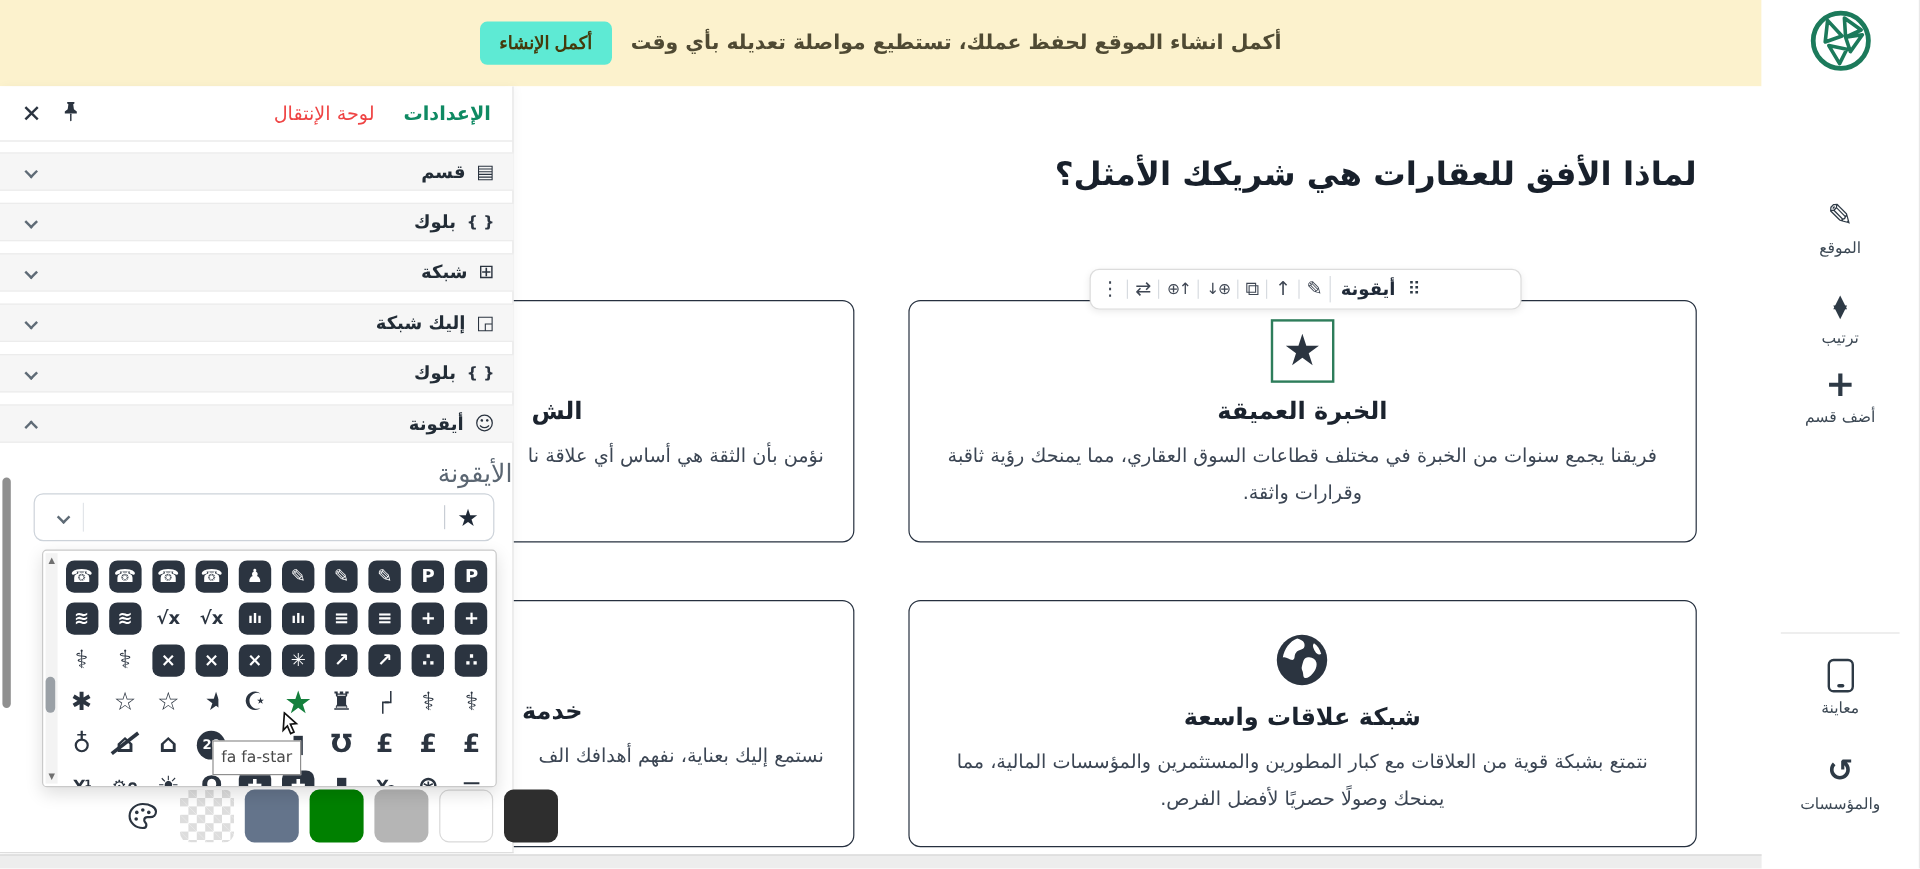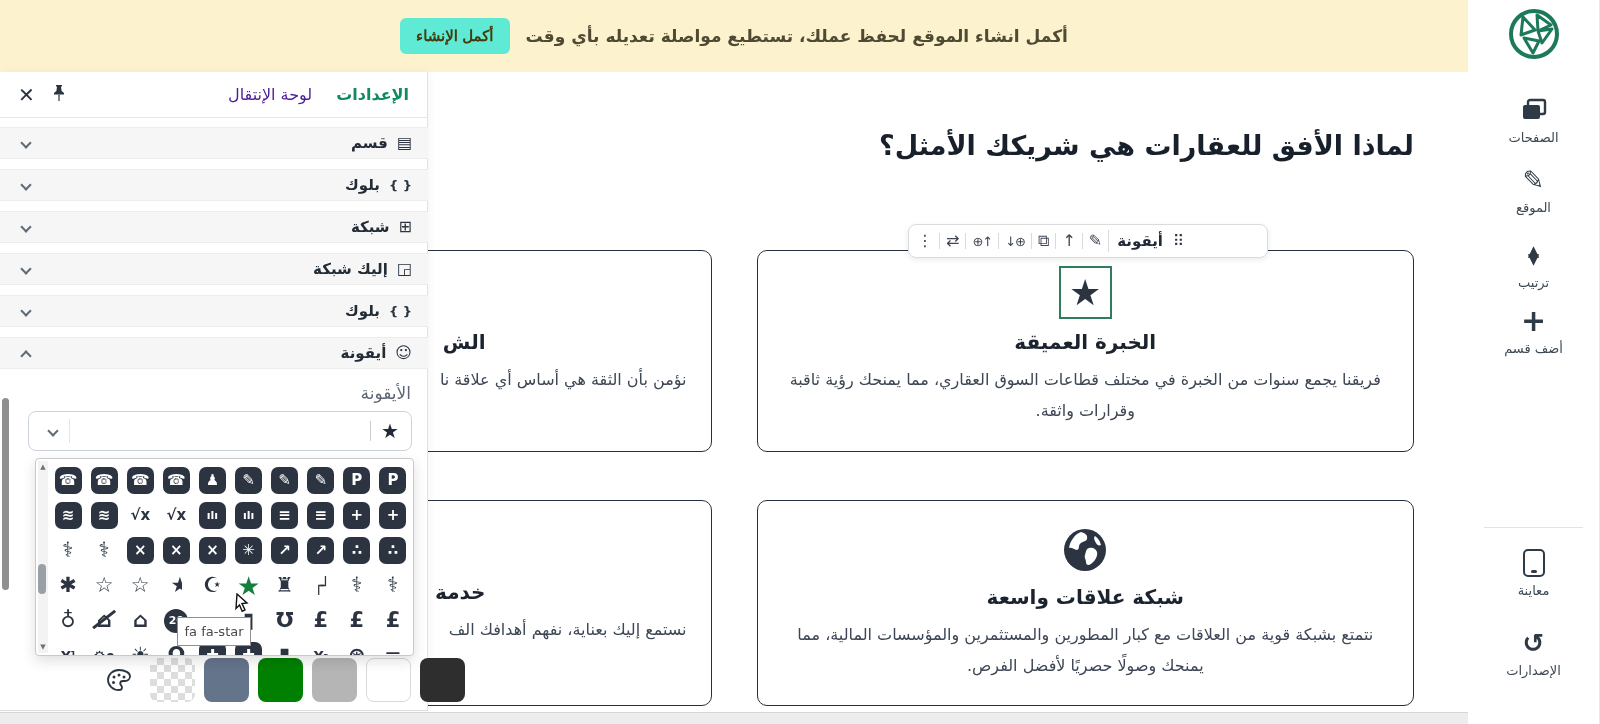--- a/index.html
+++ b/index.html
@@ -62,36 +62,36 @@
                   border-top:1px solid #d6d6d6; z-index:30; }
 
   
   .panel { position:absolute; left:0; top:72px; width:428px; height:639px; background:#fff; z-index:20;
            border-right:1px solid #e2e2e2; border-bottom:1px solid #dedede; box-shadow:2px 0 8px rgba(0,0,0,.04); }
   .panel-header { height:46px; border-bottom:1px solid #e7e7e7; display:flex; align-items:center;
                   padding:0 18px; justify-content:space-between; }
   .panel-tabs { display:flex; gap:24px; }
   .panel-tab { font-size:16px; cursor:pointer; }
   .panel-tab.active { color:#0f8a63; font-weight:600; }
-  .panel-tab.inactive { color:#4c1d95; }
+  .panel-tab.inactive { color:#ef4444; }
   .panel-hdr-icons { display:flex; gap:16px; align-items:center; }
   .close-x { font-size:20px; color:#2b3440; cursor:pointer; line-height:1; }
 
   .acc-row { position:absolute; left:0; width:428px; height:32px; background:#f6f6f6;
              border-top:1px solid #ececec; border-bottom:1px solid #ececec;
              display:flex; align-items:center; justify-content:space-between; padding:0 16px; cursor:pointer; }
   .acc-right { display:flex; align-items:center; gap:9px; }
   .acc-ic { font-size:16px; color:#2b3440; line-height:1; }
   .acc-ic.braces { font-size:13px; font-weight:700; }
   .acc-label { font-size:15px; font-weight:600; color:#222c36; }
   .chev { width:8px; height:8px; border-left:2px solid #5f6b76; border-bottom:2px solid #5f6b76;
           transform:rotate(-45deg); margin-left:6px; }
   .chev.up { transform:rotate(135deg); margin-top:5px; }
 
-  .field-label { position:absolute; top:311px; right:16px; font-size:17px; color:#5b6672; }
+  .field-label { position:absolute; top:311px; right:0; font-size:21px; color:#5b6672; }
   .icon-select { position:absolute; top:339px; left:28px; width:384px; height:40px; background:#fff;
                  border:1px solid #cdd3da; border-radius:8px; display:flex; align-items:center;
                  padding:0 12px; cursor:pointer; }
   .sel-star { font-size:20px; color:#1f2937; line-height:1; }
   .sel-caret-line { width:1px; height:20px; background:#c8cdd4; margin-right:10px; }
   .sel-divider { width:1px; height:24px; background:#e2e5e9; margin-left:10px; }
   .sel-chevron { margin-left:8px; margin-right:2px; }
 
   .icon-dropdown { position:absolute; top:386px; left:35px; width:379px; height:198px; background:#fff;
                    border:1px solid #c9c9c9; border-radius:4px; box-shadow:0 5px 14px rgba(0,0,0,.13);
@@ -501,29 +501,20 @@
   </div>
 
   <div class="sidebar">
     <div class="logo">
       <svg width="54" height="54" viewBox="0 0 54 54">
         <circle cx="27" cy="27" r="23" fill="none" stroke="#1c7a5b" stroke-width="4"></circle>
         <path d="M16 10l12 13-14 5z M30 8l14 10-13 6z M45 22l-10 14-4-12z M17 31l15 3-6 12z" fill="none" stroke="#1c7a5b" stroke-width="3" stroke-linejoin="round"></path>
       </svg>
     </div>
 
-    <div class="side-item" style="top:95px">
-      <span class="si-icon">
-        <svg width="28" height="26" viewBox="0 0 28 26">
-          <rect x="8" y="3" width="17" height="14" rx="2" fill="none" stroke="#2e3a46" stroke-width="2.4"></rect>
-          <rect x="3" y="8" width="17" height="14" rx="2" fill="#2e3a46"></rect>
-        </svg>
-      </span>
-      <span class="si-label">الصفحات</span>
-    </div>
 
     <div class="side-item" style="top:165px">
       <span class="si-icon">✎</span>
       <span class="si-label">الموقع</span>
     </div>
 
     <div class="side-item" style="top:240px">
       <span class="si-icon">
         <span class="sort-glyph">
             <span>▲</span>
@@ -542,17 +533,17 @@
 
     <div class="side-item" style="top:548px">
       <span class="si-icon">
           <span class="tablet-shape"></span>
         </span>
       <span class="si-label">معاينة</span>
     </div>
 
     <div class="side-item" style="top:628px">
       <span class="si-icon" style="font-weight:700">↺</span>
-      <span class="si-label">الإصدارات</span>
+      <span class="si-label">والمؤسسات</span>
     </div>
   </div>
 
 </div>
 
 </body></html>

